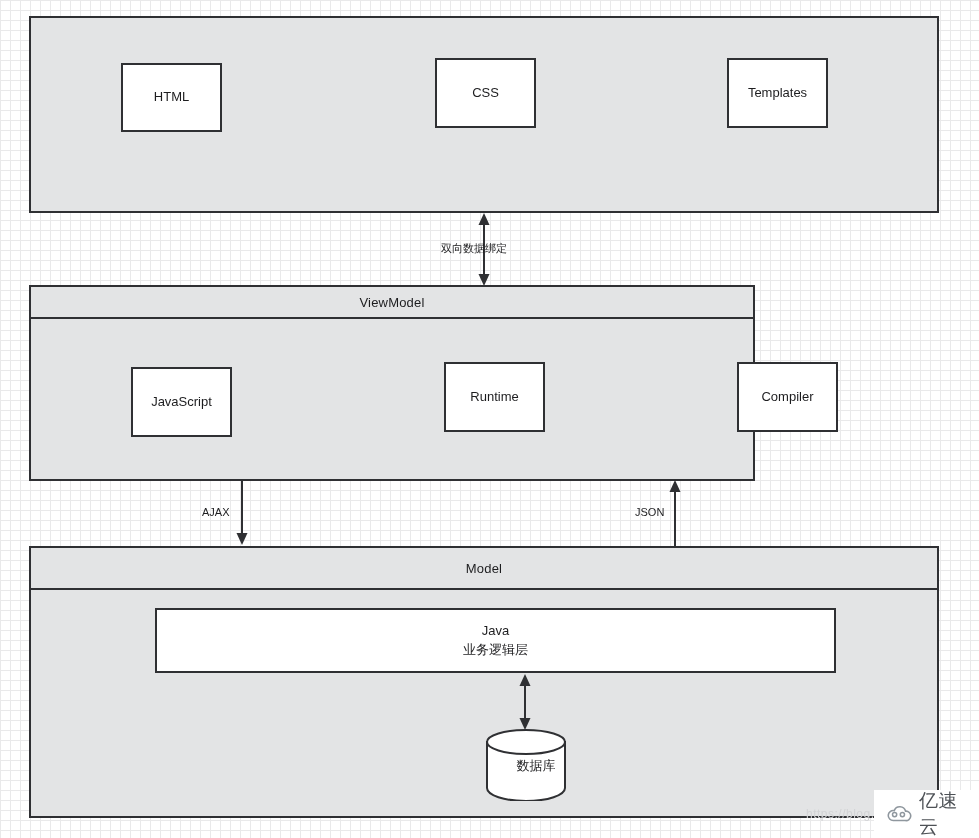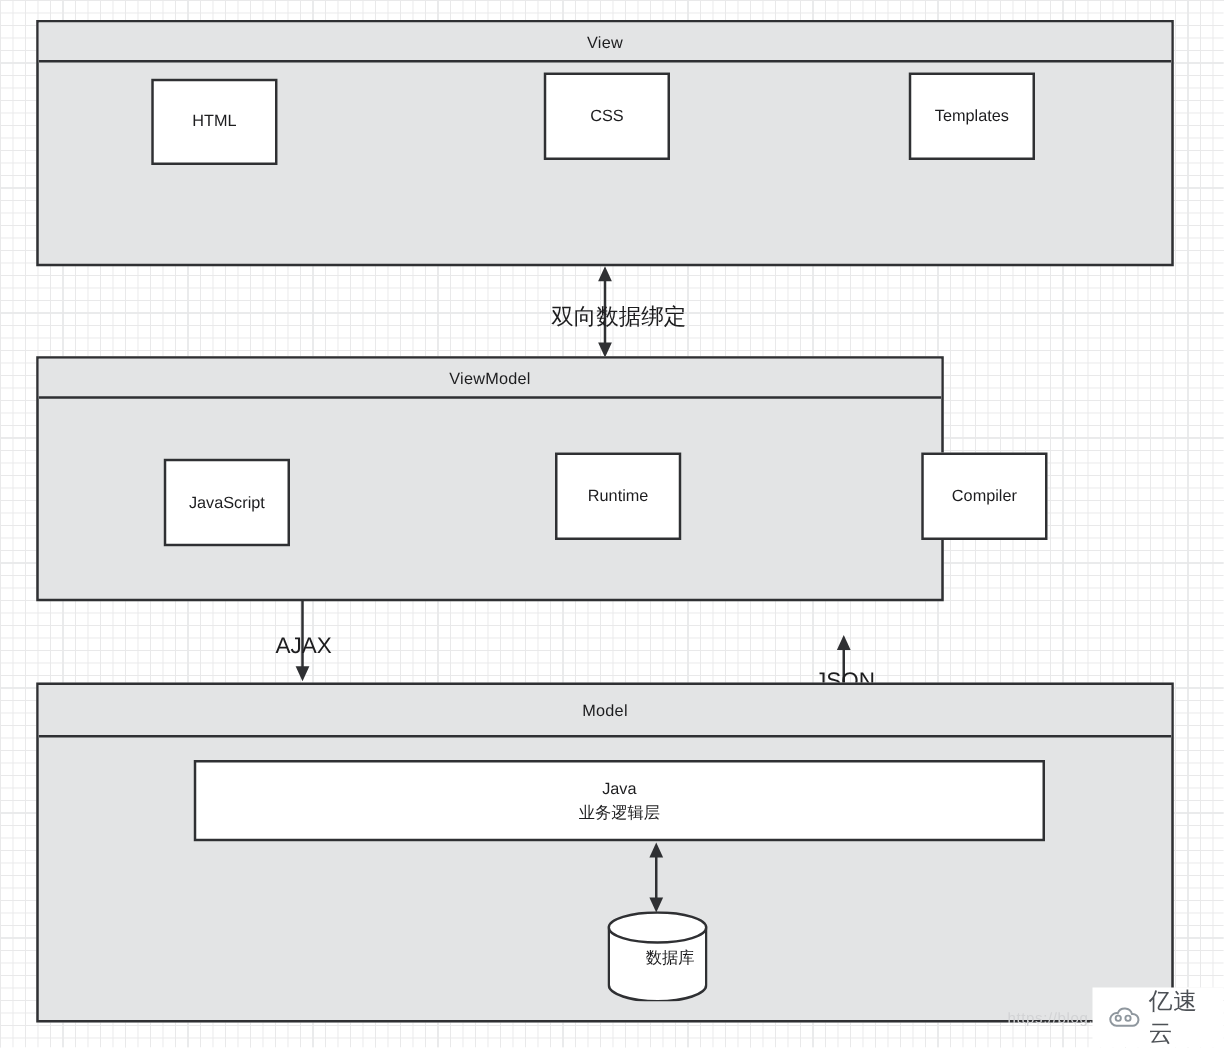--- a/index.html
+++ b/index.html
@@ -74,24 +74,24 @@
   .conn {
     position: absolute;
   }
   .conn svg {
     display: block;
     overflow: visible;
   }
   .conn-label {
     position: absolute;
     color: #1d1d1f;
-    font-size: 18px;
+    font-size: 11px;
     white-space: nowrap;
     background: transparent;
-    text-align: center;
+    text-align: left;
   }
 
   
   .cylinder {
     position: absolute;
   }
   .cyl-text {
     position: absolute;
     left: 0;
     right: 0;
@@ -122,23 +122,20 @@
     font-size: 19px;
     letter-spacing: .5px;
   }
 </style>
 </head>
 <body>
 
 <div id="canvas">
 
   <div class="lane" style="left:29px; top:16px; width:910px; height:197px;">
-    <div class="lane-header" style="height:32px;">
-      <span>View</span>
-    </div>
 
     <div class="lane-body" style="top:32px; height:161px;padding-left:30px;">
       <div class="node" style="left:90px; top:13px; width:101px; height:69px;">
         <span>HTML</span>
       </div>
       <div class="node" style="left:404px; top:8px; width:101px; height:70px;">
         <span>CSS</span>
       </div>
       <div class="node" style="left:696px; top:8px; width:101px; height:70px;">
         <span>Templates</span>
@@ -174,21 +171,21 @@
   </div>
 
   <div class="conn" style="left:223px; top:480px; width:40px; height:66px;">
     <svg width="40" height="66" viewBox="0 0 40 66">
       <line x1="19" y1="0" x2="19" y2="57" stroke="#2f3033" stroke-width="2"></line>
       <polygon points="19,65 13.5,53 24.5,53" fill="#2f3033"></polygon>
     </svg>
     <span class="conn-label" style="left:-21px; top:26px; width:82px;">AJAX</span>
   </div>
 
-  <div class="conn" style="left:656px; top:480px; width:40px; height:66px;margin-top:28px;">
+  <div class="conn" style="left:656px; top:480px; width:40px; height:66px;">
     <svg width="40" height="66" viewBox="0 0 40 66">
       <line x1="19" y1="8" x2="19" y2="66" stroke="#2f3033" stroke-width="2"></line>
       <polygon points="19,0 13.5,12 24.5,12" fill="#2f3033"></polygon>
     </svg>
     <span class="conn-label" style="left:-21px; top:26px; width:82px;">JSON</span>
   </div>
 
   <div class="lane" style="left:29px; top:546px; width:910px; height:272px;">
     <div class="lane-header" style="height:42px;">
       <span>Model</span>

